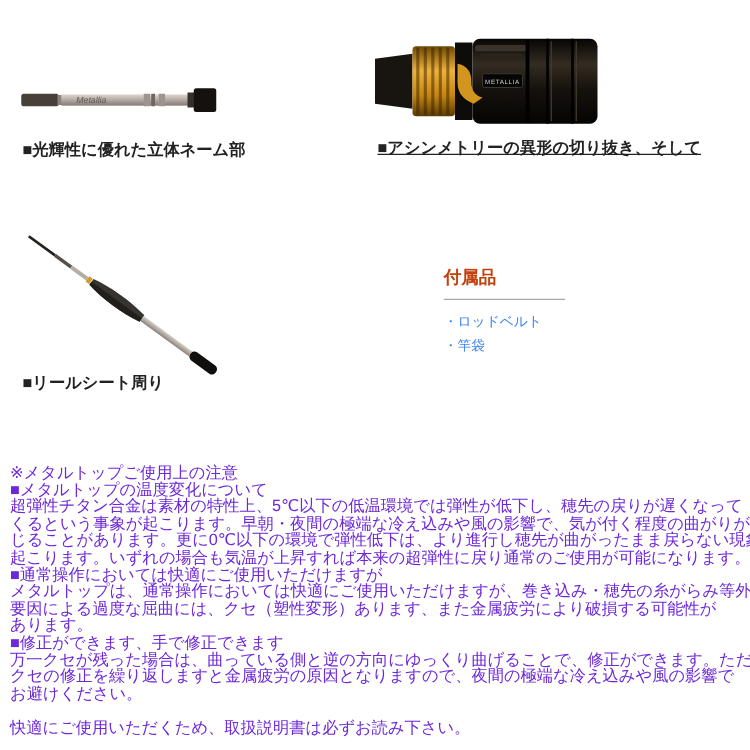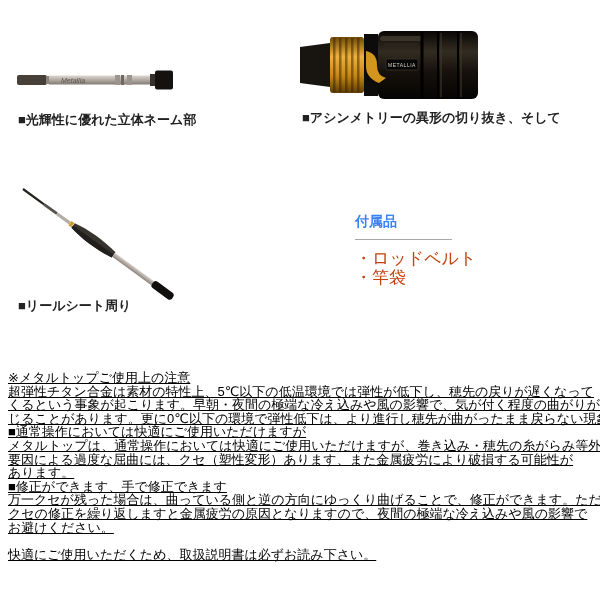--- a/index.html
+++ b/index.html
@@ -1,24 +1,24 @@
 <!DOCTYPE html>
 <html><head>
 <meta charset="utf-8">
 <style>
   html,body{margin:0;padding:0;background:#fff;}
   body{font-family:"Liberation Sans","DejaVu Sans",sans-serif;}
   .page{position:relative;width:600px;height:598px;background:#ffffff;overflow:hidden;}
   .figure{position:absolute;}
   .caption{position:absolute;font-size:13px;font-weight:bold;color:#222;line-height:19px;white-space:nowrap;}
   .accessories{position:absolute;left:355px;top:213px;width:200px;}
-  .accessories h3{margin:0;font-size:14px;font-weight:bold;color:#3b82f6;}
+  .accessories h3{margin:0;font-size:14px;font-weight:bold;color:#c2410c;}
   .accessories .rule{width:97px;height:0;border-top:1px solid #a9a9a9;margin:8px 0 9px 0;}
-  .accessories .item{font-size:17px;color:#c2410c;line-height:19px;}
-  .notes{position:absolute;left:8px;top:371px;width:588px;font-size:13px;color:#000000;text-decoration:underline;}
+  .accessories .item{font-size:11px;color:#3b82f6;line-height:19px;}
+  .notes{position:absolute;left:8px;top:371px;width:588px;font-size:13px;color:#6d28d9;}
   .notes .line{line-height:13.6px;white-space:nowrap;}
   .notes .final{margin-top:14px;line-height:13.6px;white-space:nowrap;}
 </style>
 </head>
 <body>
 
 <div class="page">
 
   <div class="figure" style="left:15px;top:55px;width:160px;height:48px;">
     <svg width="160" height="48" viewBox="0 0 160 48">
@@ -72,21 +72,21 @@
       <rect x="84" y="14" width="34" height="3" rx="1.5" fill="#2a241d"></rect>
       <line x1="122" y1="3" x2="122" y2="69" stroke="#000000" stroke-width="3"></line>
       <line x1="138" y1="2" x2="138" y2="70" stroke="#000000" stroke-width="2"></line>
       <line x1="141" y1="4" x2="141" y2="68" stroke="#443c30" stroke-width="1"></line>
       <line x1="158" y1="2" x2="158" y2="70" stroke="#000000" stroke-width="2"></line>
       <line x1="161" y1="4" x2="161" y2="68" stroke="#443c30" stroke-width="1"></line>
       <rect x="86" y="30" width="32" height="11" rx="1.5" fill="#060606" stroke="#3c362c" stroke-width="0.8"></rect>
       <text x="102" y="38" font-size="5" letter-spacing="0.5" text-anchor="middle" fill="#d8d2c4">METALLIA</text>
     </svg>
   </div>
-  <div class="caption" style="left:302px;top:108px;">
+  <div class="caption" style="left:302px;top:108px;text-decoration:underline;">
     <div>■アシンメトリーの異形の切り抜き、そして</div>
   </div>
 
   <div class="figure" style="left:15px;top:180px;width:165px;height:122px;">
     <svg width="165" height="122" viewBox="0 0 165 122">
       <defs>
         <linearGradient id="gBlank2" x1="0" y1="0" x2="0" y2="1">
           <stop offset="0" stop-color="#d5cfc9"></stop>
           <stop offset="0.5" stop-color="#b1a8a1"></stop>
           <stop offset="1" stop-color="#8b827b"></stop>
@@ -108,23 +108,25 @@
 
   <div class="accessories">
     <h3>付属品</h3>
     <div class="rule"></div>
     <div class="item">・ロッドベルト</div>
     <div class="item">・竿袋</div>
   </div>
 
   <div class="notes">
     <div class="line">※メタルトップご使用上の注意</div>
+    <div class="line">■メタルトップの温度変化について</div>
     <div class="line">超弾性チタン合金は素材の特性上、5℃以下の低温環境では弾性が低下し、穂先の戻りが遅くなって</div>
     <div class="line">くるという事象が起こります。早朝・夜間の極端な冷え込みや風の影響で、気が付く程度の曲がりが生</div>
     <div class="line">じることがあります。更に0℃以下の環境で弾性低下は、より進行し穂先が曲がったまま戻らない現象が</div>
+    <div class="line">起こります。いずれの場合も気温が上昇すれば本来の超弾性に戻り通常のご使用が可能になります。</div>
     <div class="line">■通常操作においては快適にご使用いただけますが</div>
     <div class="line">メタルトップは、通常操作においては快適にご使用いただけますが、巻き込み・穂先の糸がらみ等外的</div>
     <div class="line">要因による過度な屈曲には、クセ（塑性変形）あります、また金属疲労により破損する可能性が</div>
     <div class="line">あります。</div>
     <div class="line">■修正ができます、手で修正できます</div>
     <div class="line">万一クセが残った場合は、曲っている側と逆の方向にゆっくり曲げることで、修正ができます。ただし、</div>
     <div class="line">クセの修正を繰り返しますと金属疲労の原因となりますので、夜間の極端な冷え込みや風の影響で</div>
     <div class="line">お避けください。</div>
     <div class="final">快適にご使用いただくため、取扱説明書は必ずお読み下さい。</div>
   </div>

